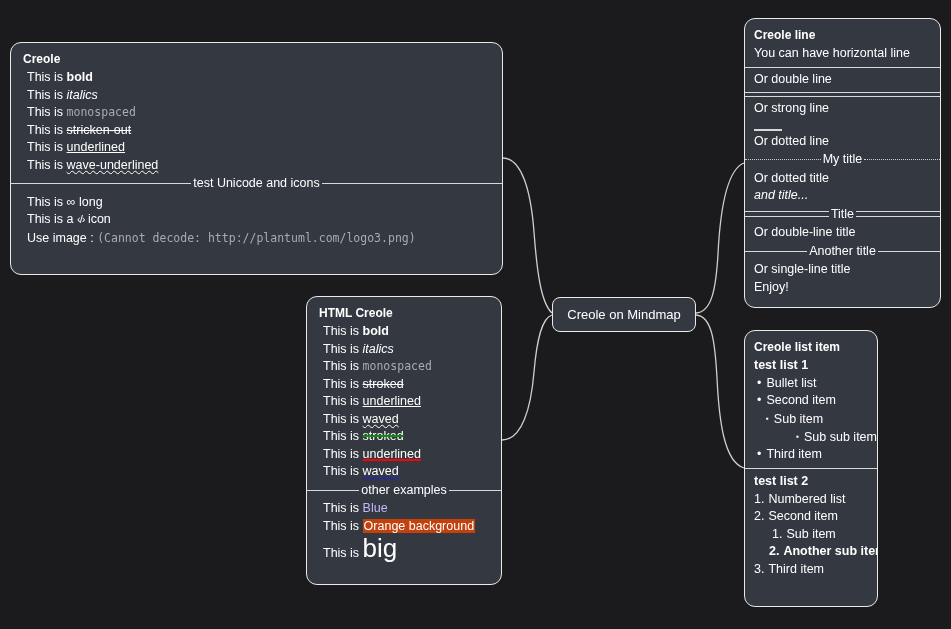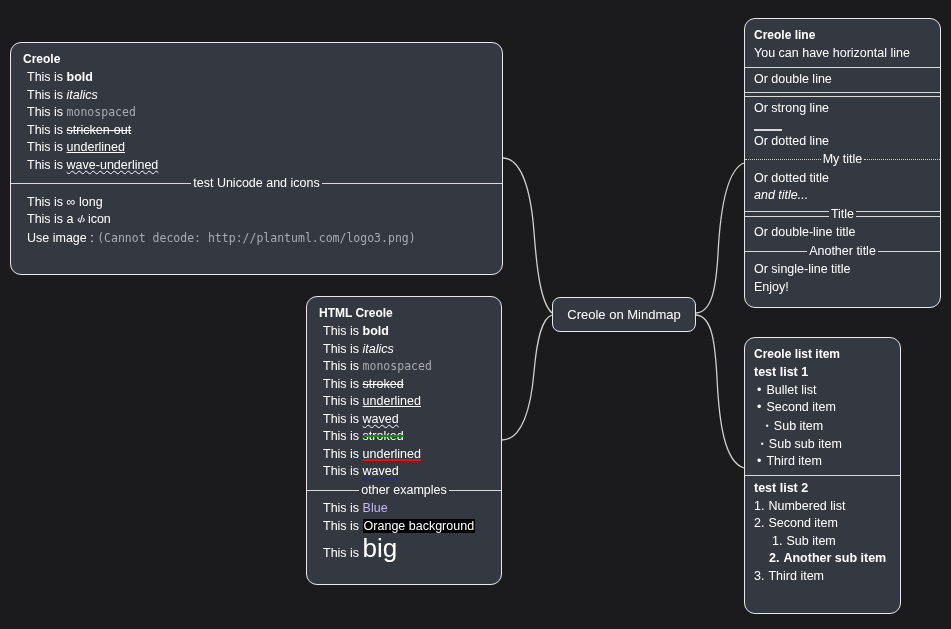--- a/index.html
+++ b/index.html
@@ -14,37 +14,37 @@
   .bold{font-weight:bold;}
   .ital{font-style:italic;}
   .mono{font-family:"DejaVu Sans Mono", monospace;font-size:11.5px;color:#a8abb0;}
   .strike{text-decoration:line-through;text-decoration-thickness:1px;}
   .strike-green{text-decoration:line-through;text-decoration-color:#089108;text-decoration-thickness:1.5px;}
   .under{text-decoration:underline;text-decoration-thickness:1px;}
   .under-red{text-decoration:underline;text-decoration-color:#ff0000;text-decoration-thickness:1.5px;}
   .wave{text-decoration:underline wavy;text-decoration-thickness:1px;}
   .wave-blue{text-decoration:underline wavy;text-decoration-color:#1414ff;text-decoration-thickness:1px;}
   .blue-text{color:#c4b5fd;}
-  .orange-bg{background:#000000;color:#ffffff;padding:0 1px;}
+  .orange-bg{background:#c2410c;color:#ffffff;padding:0 1px;}
   .big{font-size:26px;}
   .sym{font-size:11px;letter-spacing:-1px;}
   .sep{display:flex;align-items:center;line-height:17.5px;margin:1px 0;}
   .sep .ln{flex:1;border-top:1px solid #d9d9d9;height:0;}
   .sep .ln.dotted{border-top:1px dotted #cfcfcf;}
   .sep .ln.dbl{height:4px;border-top:1px solid #d9d9d9;border-bottom:1px solid #d9d9d9;}
   .sep .lbl{padding:0 2px;white-space:nowrap;}
   .hr1{border:none;border-top:1px solid #d9d9d9;margin:4px 0 3px 0;}
   .hr2{border:none;height:3px;border-top:1px solid #d9d9d9;border-bottom:1px solid #d9d9d9;margin:4px 0 3px 0;}
   .shortline{width:28px;border-top:2px solid #d9d9d9;margin:11px 0 2px 9px;height:0;}
   .node{position:absolute;box-sizing:border-box;background:#343840;border:1.5px solid #e9e9e9;
         border-radius:8px;display:flex;align-items:center;justify-content:center;
         font-size:13px;white-space:nowrap;}
   .li0{padding-left:12px;}
   .li1{padding-left:21px;}
-  .li2{padding-left:16px;}
+  .li2{padding-left:29px;text-align:right;}
   .marker{display:inline-block;margin-right:5px;}
   .sqm{font-size:8px;vertical-align:1.5px;margin-right:5px;}
   .num{margin-right:4px;}
 </style>
 </head>
 <body>
 
 <div id="stage">
 
   <svg class="connectors" viewBox="0 0 951 629" fill="none" stroke="#cfcfcf" stroke-width="1.3">
@@ -163,21 +163,21 @@
     <div class="row3">Or double-line title</div>
     <div class="sep">
       <span class="ln"></span>
       <span class="lbl">Another title</span>
       <span class="ln"></span>
     </div>
     <div class="row3">Or single-line title</div>
     <div class="row3">Enjoy!</div>
   </div>
 
-  <div class="box" style="left:744px;top:337px;width:157px;height:277px;">
+  <div class="box" style="left:744px;top:330px;width:134px;height:277px;">
     <div class="box-title" style="padding-left:9px;">Creole list item</div>
     <div class="row3 bold">test list 1</div>
     <div class="row3 li0">
       <span class="marker">•</span><span>Bullet list</span>
     </div>
     <div class="row3 li0">
       <span class="marker">•</span><span>Second item</span>
     </div>
     <div class="row3 li1">
       <span class="sqm">▪</span><span>Sub item</span>

